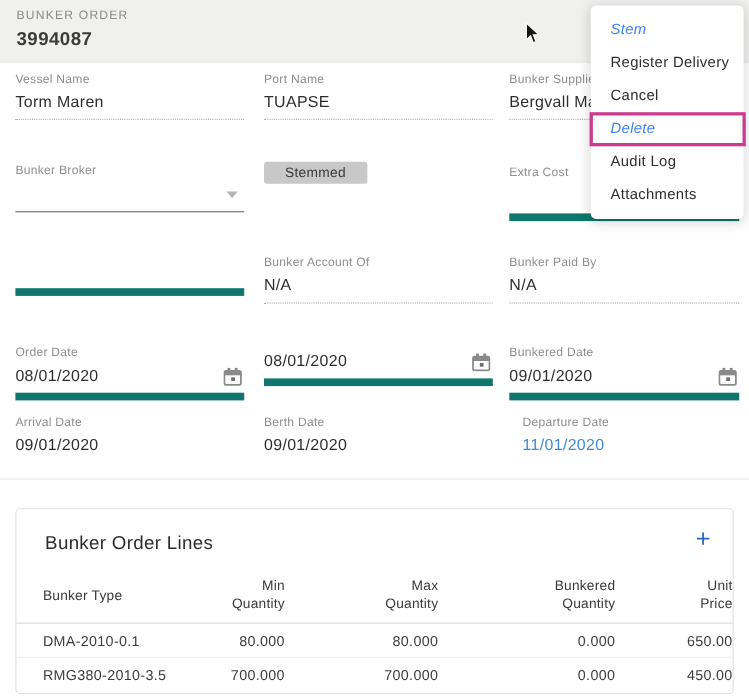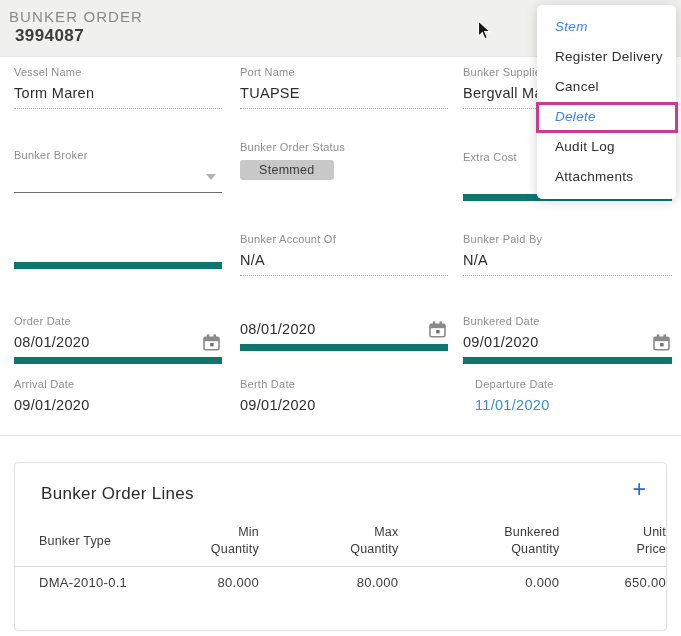--- a/index.html
+++ b/index.html
@@ -1,21 +1,21 @@
 <!DOCTYPE html>
 <html><head>
 <meta charset="utf-8">
 <style>
   html,body{margin:0;padding:0;background:#fff;}
   .screen{position:relative;width:681px;height:636px;overflow:hidden;
           font-family:"Liberation Sans", sans-serif;color:#2f2f2f;background:#fff;}
 
   
   .hdr{position:absolute;left:0;top:0;width:100%;height:57px;background:#f0f0ef;border-bottom:1px solid #e9e9e8;box-sizing:border-box;}
-  .hdr-title{position:absolute;left:9px;top:8px;font-size:15px;letter-spacing:1.1px;color:#8a8a8a;}
+  .hdr-title{position:absolute;left:15px;top:8px;font-size:11px;letter-spacing:1.1px;color:#8a8a8a;}
   .hdr-number{position:absolute;left:15px;top:26px;font-size:17px;font-weight:700;color:#3c3c3c;letter-spacing:.4px;}
 
   
   .cell{position:absolute;box-sizing:border-box;}
   .lbl{display:block;font-size:11px;color:#8e8e8e;letter-spacing:.25px;line-height:13px;}
   .vrow{display:flex;justify-content:space-between;align-items:center;margin-top:5px;padding-bottom:6px;min-height:18px;}
   .val{font-size:14.5px;color:#2e2e2e;letter-spacing:.3px;line-height:18px;white-space:nowrap;}
   .u-dotted{border-bottom:1px dotted #ababab;}
   .u-solid{border-bottom:7px solid #0f766e;}
   .u-dark{border-bottom:1px solid #6e6e6e;}
@@ -90,21 +90,20 @@
   </div>
 
   <div class="cell" style="left:14px;top:149px;width:208px;">
     <span class="lbl">Bunker Broker</span>
     <div class="vrow u-dark" style="margin-top:6px;">
       <span class="val"></span>
       <span class="caret"></span>
     </div>
   </div>
   <div class="cell" style="left:240px;top:141px;width:208px;">
-    <span class="lbl">Bunker Order Status</span>
     <span class="badge">Stemmed</span>
   </div>
   <div class="cell" style="left:463px;top:151px;width:209px;">
     <span class="lbl">Extra Cost</span>
     <div class="vrow u-solid" style="margin-top:6px;">
         <span class="val"></span>
       </div>
   </div>
 
   <div class="cell" style="left:14px;top:233px;width:208px;">
@@ -220,20 +219,27 @@
         </tr>
       </thead>
       <tbody>
         <tr>
           <td class="first">DMA-2010-0.1</td>
           <td>80.000</td>
           <td>80.000</td>
           <td>0.000</td>
           <td>650.00</td>
         </tr>
+        <tr>
+          <td class="first">RMG380-2010-3.5</td>
+          <td>700.000</td>
+          <td>700.000</td>
+          <td>0.000</td>
+          <td>450.00</td>
+        </tr>
       </tbody>
     </table>
   </div>
 
   <div class="menu">
     <div class="menu-item disabled">Stem</div>
     <div class="menu-item">Register Delivery</div>
     <div class="menu-item">Cancel</div>
     <div class="menu-item disabled">Delete</div>
     <div class="menu-item">Audit Log</div>

